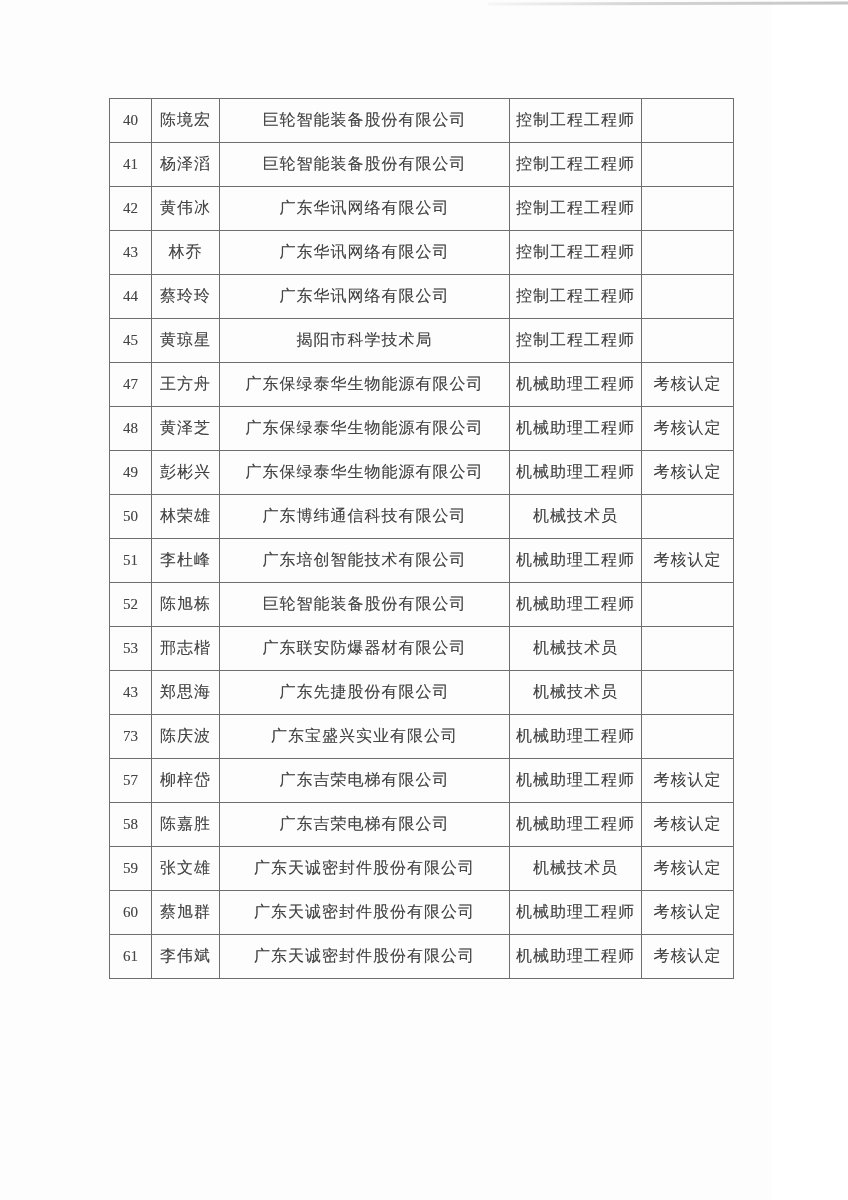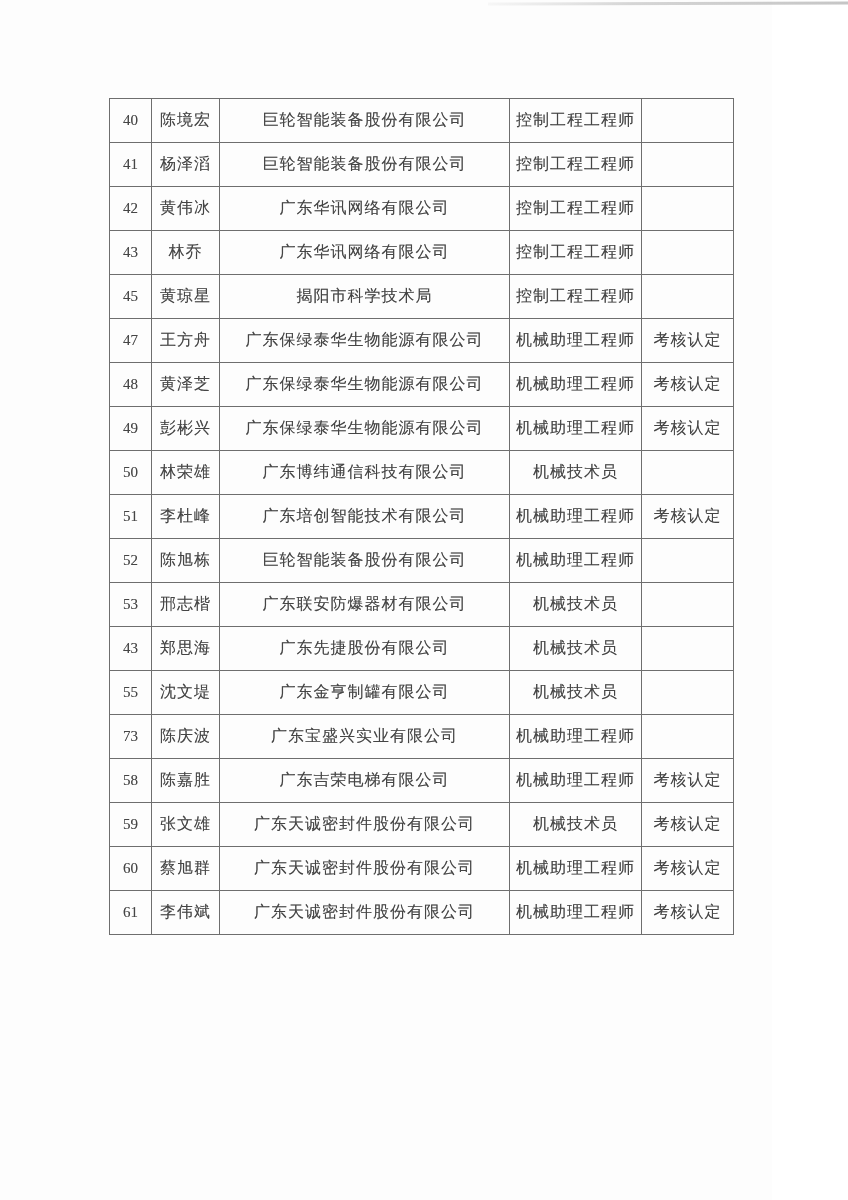--- a/index.html
+++ b/index.html
@@ -97,20 +97,27 @@
           <td data-name="cell-remark"></td>
         </tr>
         <tr data-name="table-row">
           <td data-name="cell-no">43</td>
           <td data-name="cell-name">林乔</td>
           <td data-name="cell-company">广东华讯网络有限公司</td>
           <td data-name="cell-title">控制工程工程师</td>
           <td data-name="cell-remark"></td>
         </tr>
         <tr data-name="table-row">
+          <td data-name="cell-no">44</td>
+          <td data-name="cell-name">蔡玲玲</td>
+          <td data-name="cell-company">广东华讯网络有限公司</td>
+          <td data-name="cell-title">控制工程工程师</td>
+          <td data-name="cell-remark"></td>
+        </tr>
+        <tr data-name="table-row">
           <td data-name="cell-no">45</td>
           <td data-name="cell-name">黄琼星</td>
           <td data-name="cell-company">揭阳市科学技术局</td>
           <td data-name="cell-title">控制工程工程师</td>
           <td data-name="cell-remark"></td>
         </tr>
         <tr data-name="table-row">
           <td data-name="cell-no">47</td>
           <td data-name="cell-name">王方舟</td>
           <td data-name="cell-company">广东保绿泰华生物能源有限公司</td>
@@ -160,32 +167,32 @@
           <td data-name="cell-remark"></td>
         </tr>
         <tr data-name="table-row">
           <td data-name="cell-no">43</td>
           <td data-name="cell-name">郑思海</td>
           <td data-name="cell-company">广东先捷股份有限公司</td>
           <td data-name="cell-title">机械技术员</td>
           <td data-name="cell-remark"></td>
         </tr>
         <tr data-name="table-row">
-          <td data-name="cell-no">55</td>
-          <td data-name="cell-name">沈文堤</td>
-          <td data-name="cell-company">广东金亨制罐有限公司</td>
-          <td data-name="cell-title">机械技术员</td>
-          <td data-name="cell-remark"></td>
-        </tr>
-        <tr data-name="table-row">
           <td data-name="cell-no">73</td>
           <td data-name="cell-name">陈庆波</td>
           <td data-name="cell-company">广东宝盛兴实业有限公司</td>
           <td data-name="cell-title">机械助理工程师</td>
           <td data-name="cell-remark"></td>
+        </tr>
+        <tr data-name="table-row">
+          <td data-name="cell-no">57</td>
+          <td data-name="cell-name">柳梓岱</td>
+          <td data-name="cell-company">广东吉荣电梯有限公司</td>
+          <td data-name="cell-title">机械助理工程师</td>
+          <td data-name="cell-remark">考核认定</td>
         </tr>
         <tr data-name="table-row">
           <td data-name="cell-no">58</td>
           <td data-name="cell-name">陈嘉胜</td>
           <td data-name="cell-company">广东吉荣电梯有限公司</td>
           <td data-name="cell-title">机械助理工程师</td>
           <td data-name="cell-remark">考核认定</td>
         </tr>
         <tr data-name="table-row">
           <td data-name="cell-no">59</td>

